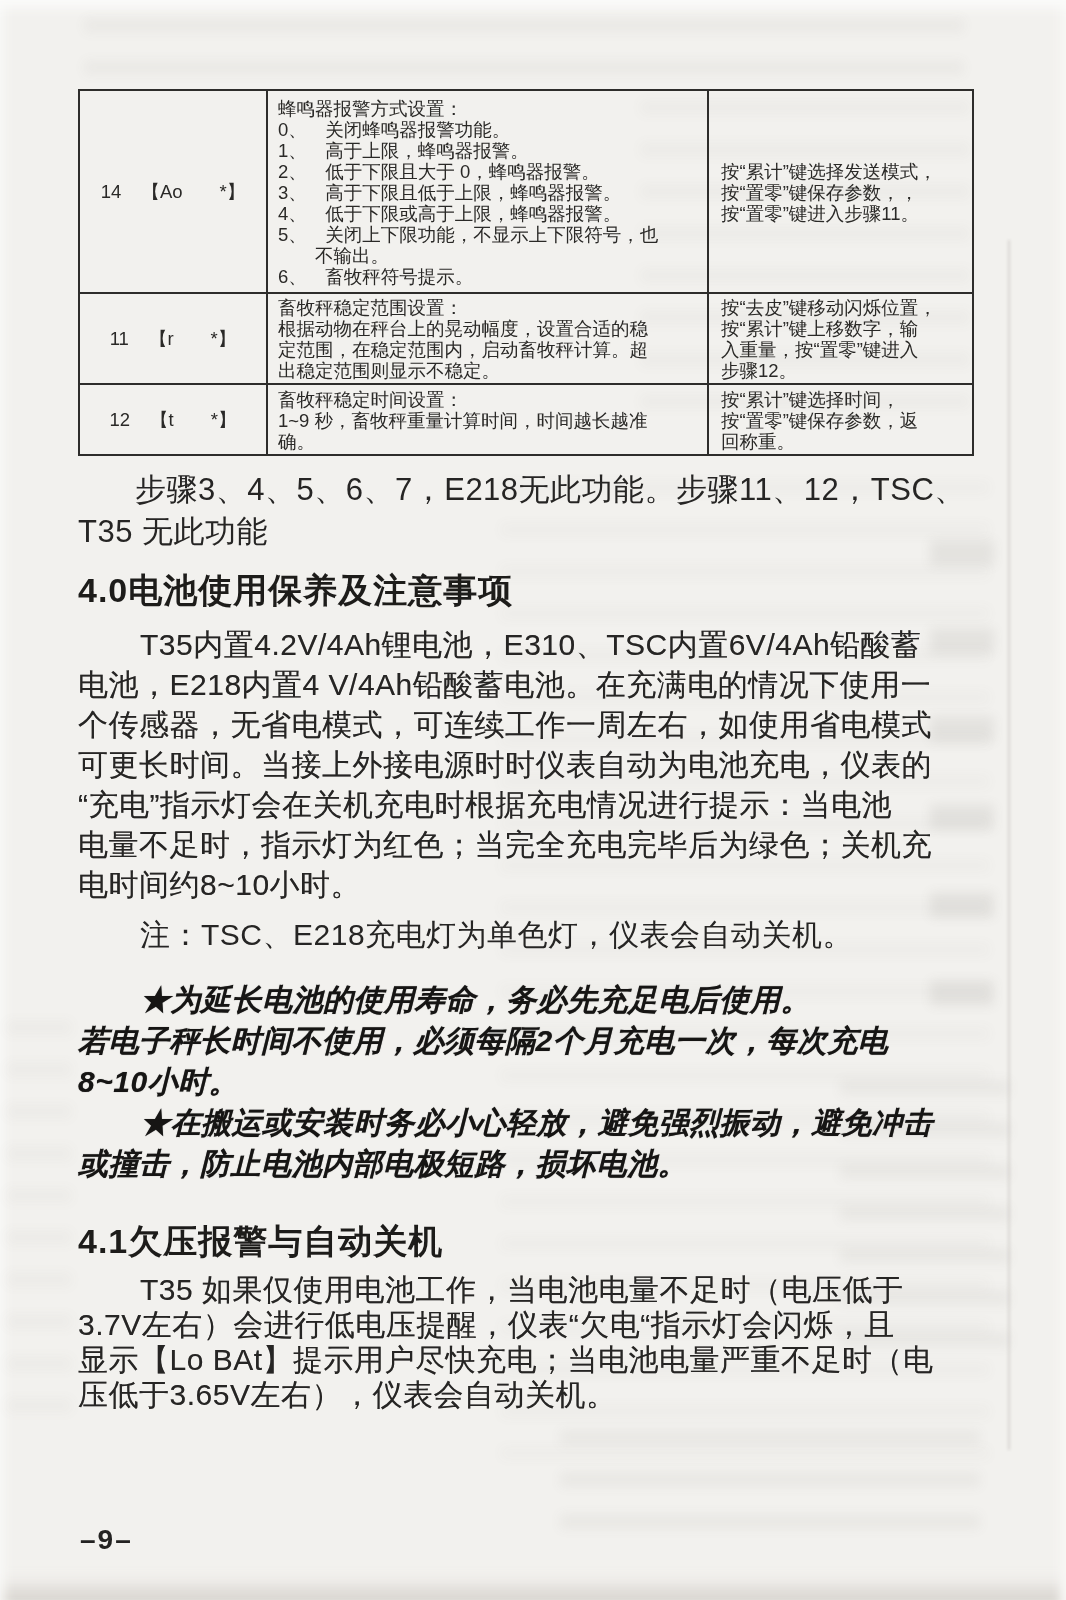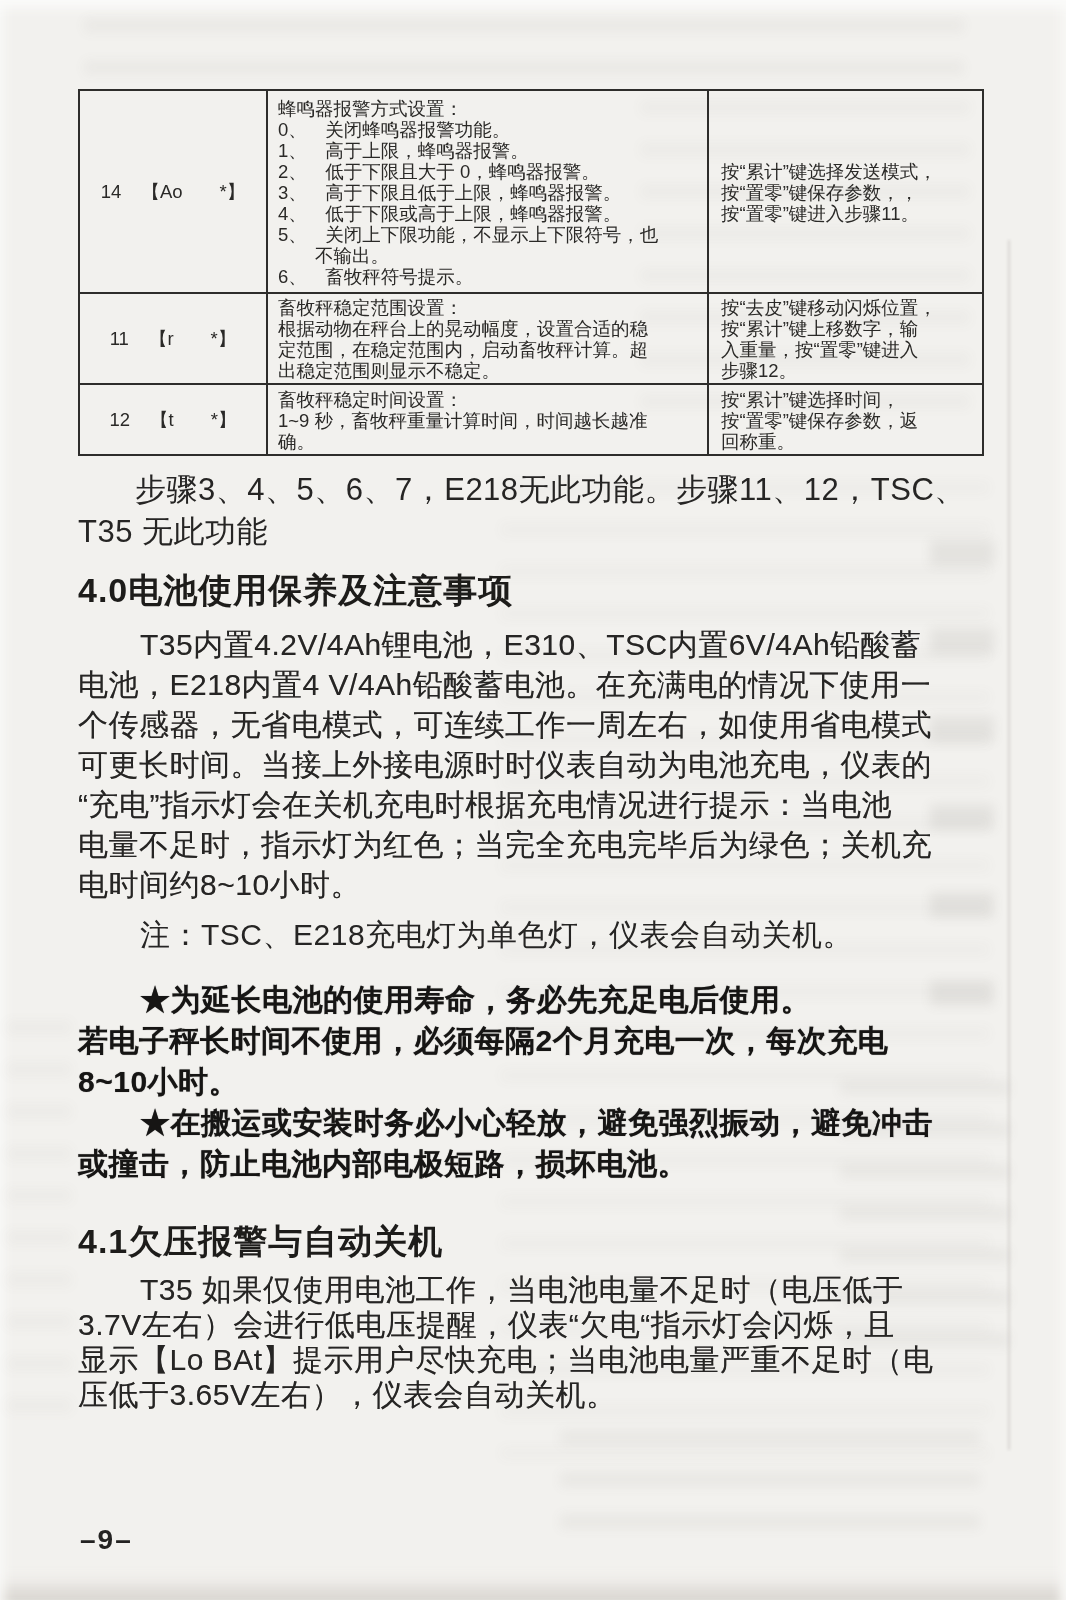--- a/index.html
+++ b/index.html
@@ -35,39 +35,39 @@
     background:rgba(150,145,138,.28); filter:blur(1.5px); pointer-events:none;
   }
   
   .content { position:absolute; left:78px; top:89px; width:892px; }
   table.settings { border-collapse:collapse; table-layout:fixed; width:892px;
     font-size:18.5px; line-height:21px; color:#2a2927; }
   table.settings td { border:2.5px solid #2e2d2b; vertical-align:middle;
     overflow:hidden; background:transparent;margin-top:21px; }
   td.c1 { width:184px; }
   td.c2 { width:421px; padding:3px 8px 2px 10px; }
-  td.c3 { width:245px; padding:3px 16px 2px 12px; }
+  td.c3 { width:245px; padding:3px 6px 2px 12px; }
   tr.r10 td { height:196px; }
   tr.r11 td { height:84px; }
   tr.r12 td { height:64px; }
   .keypair { display:flex; justify-content:center; align-items:center; gap:20px; }
   
   .steps-note { margin:13px 0 0 0; font-size:31px; line-height:42px;
     text-indent:57px; letter-spacing:.5px; }
   h2.sec { margin:18px 0 0 0; font-size:34px; line-height:38px;
     font-weight:800; letter-spacing:1px; color:#1d1c1a; }
   p.body { margin:16px 0 0 0; font-size:30px; line-height:40px;
     text-indent:62px; letter-spacing:.5px;
     text-shadow:0 0 .6px rgba(45,44,42,.5); }
   p.note { margin:10px 0 0 0; font-size:30px; line-height:40px;
     text-indent:62px; letter-spacing:.5px; }
   .warnblock { margin-top:24px; font-weight:700; color:#161514;
     text-shadow:0 0 .8px rgba(20,20,18,.6); }
   .warnblock p { margin:0; font-size:30px; line-height:41px; letter-spacing:.5px; }
-  .warnblock p.indent { text-indent:62px; }
+  .warnblock p.indent { text-indent:62px;font-style:italic; }
   p.body41 { margin:12px 0 0 0; font-size:30px; line-height:35px;
     text-indent:62px; letter-spacing:.5px;
     text-shadow:0 0 .6px rgba(45,44,42,.5); }
   .pagenum { position:absolute; left:80px; top:1524px; font-size:28px;
     font-weight:600; letter-spacing:2px; color:#232221; }
 </style>
 </head>
 <body>
 
 <div class="page">

